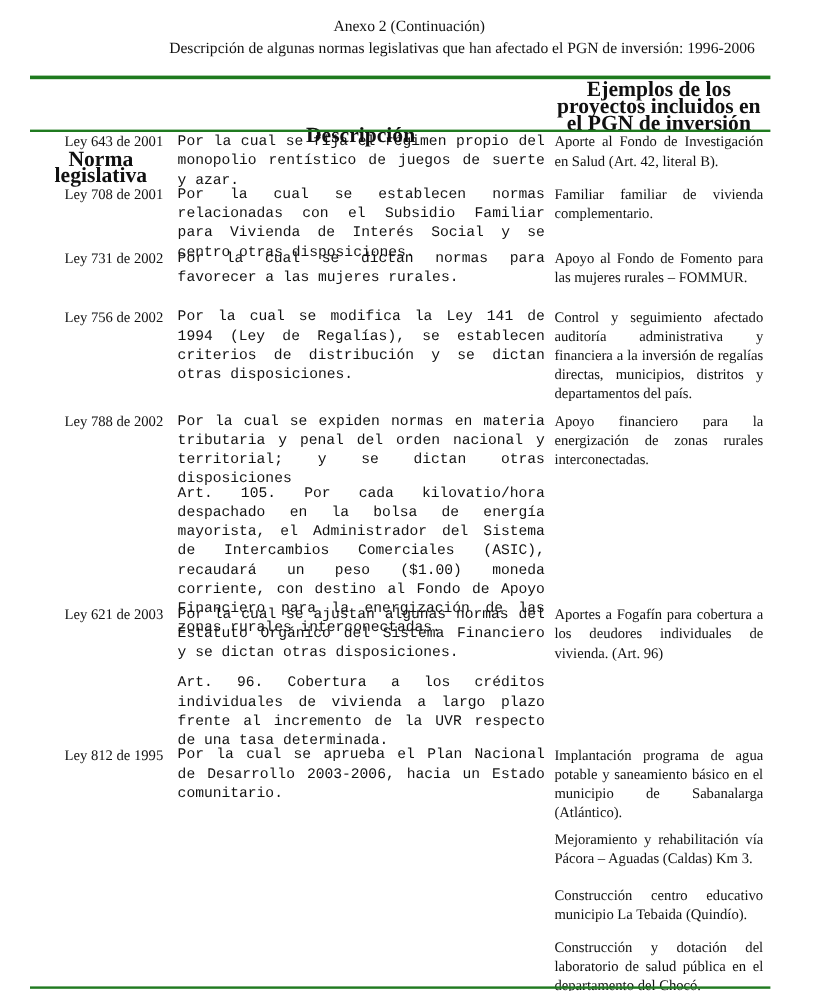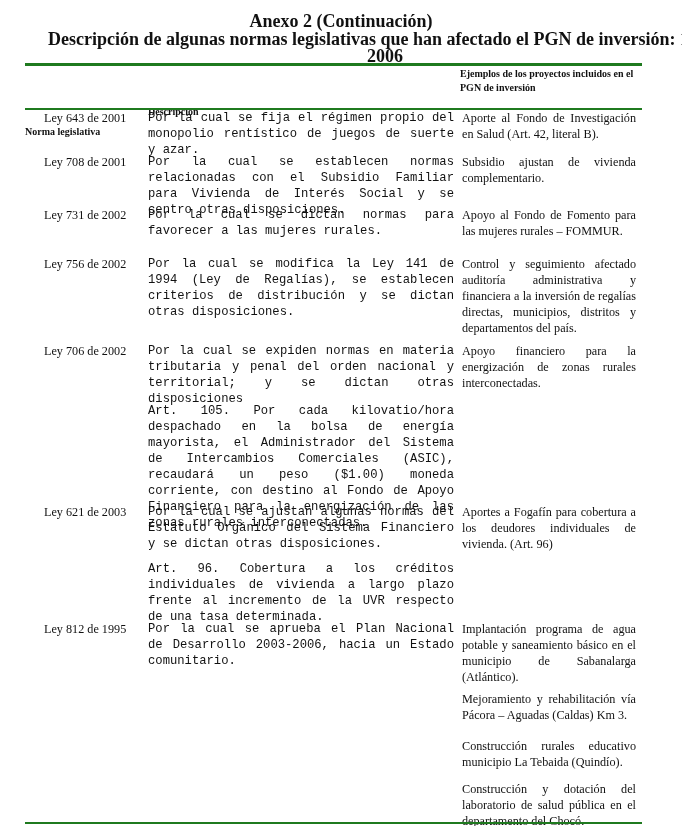--- a/index.html
+++ b/index.html
@@ -1,31 +1,31 @@
 <!DOCTYPE html>
 <html><head>
 <meta charset="utf-8">
 <style>
   html, body { margin: 0; padding: 0; background: #ffffff; }
   body { width: 682px; height: 826px; position: relative; overflow: hidden;
          font-family: "Liberation Serif", "DejaVu Serif", serif; color: #111; }
   .title { position: absolute; left: 0; width: 682px; text-align: center;
-           font-weight: bold; font-size: 18px; line-height: 17px; }
+           font-weight: normal; font-size: 13px; line-height: 17px; }
   #t1 { top: 13px; }
   #t2 { top: 31px; margin-left: 44px; }
   .rule { position: absolute; left: 25px; width: 617px; background: #1f7a1f; }
   #rule-top { top: 63px; height: 3px; }
   #rule-head { top: 108px; height: 2px; }
   #rule-bottom { top: 822px; height: 2px; }
-  .hcell { position: absolute; font-weight: bold; font-size: 10px; line-height: 14px; }
+  .hcell { position: absolute; font-weight: bold; font-size: 18px; line-height: 14px; text-align: center; }
   #h1 { left: 25px; width: 118px; top: 81px; margin-top: 44px; }
   #h2 { left: 148px; width: 305px; top: 81px; margin-top: 24px; }
   #h3 { left: 460px; width: 178px; top: 67px; }
   .cell { position: absolute; font-size: 12.2px; line-height: 16px; }
-  .c1 { left: 44px; width: 110px; white-space: nowrap; }
+  .c1 { left: 26px; width: 110px; white-space: nowrap; text-align: right; }
   .c2 { left: 148px; width: 306px; text-align: justify; font-family: Liberation Mono, monospace; }
   .c3 { left: 462px; width: 174px; text-align: justify; }
   .j { text-align-last: left; }
 </style>
 </head>
 <body>
 
 <div class="title" id="t1">Anexo 2 (Continuación)</div>
 <div class="title" id="t2">Descripción de algunas normas legislativas que han afectado el PGN de inversión: 1996-2006</div>
 
@@ -37,51 +37,51 @@
 
 <div>
   <div class="cell c1" style="top:110px">Ley 643 de 2001</div>
   <div class="cell c2 j" style="top:110px">Por la cual se fija el régimen propio del monopolio rentístico de juegos de suerte y azar.</div>
   <div class="cell c3 j" style="top:110px">Aporte al Fondo de Investigación en Salud (Art. 42, literal B).</div>
 </div>
 
 <div>
   <div class="cell c1" style="top:154px">Ley 708 de 2001</div>
   <div class="cell c2 j" style="top:154px">Por la cual se establecen normas relacionadas con el Subsidio Familiar para Vivienda de Interés Social y se centro otras disposiciones.</div>
-  <div class="cell c3 j" style="top:154px">Subsidio ajustan de vivienda complementario.</div>
+  <div class="cell c3 j" style="top:154px">Familiar familiar de vivienda complementario.</div>
 </div>
 
 <div>
   <div class="cell c1" style="top:207px">Ley 731 de 2002</div>
   <div class="cell c2 j" style="top:207px">Por la cual se dictan normas para favorecer a las mujeres rurales.</div>
   <div class="cell c3 j" style="top:207px">Apoyo al Fondo de Fomento para las mujeres rurales – FOMMUR.</div>
 </div>
 
 <div>
   <div class="cell c1" style="top:256px">Ley 756 de 2002</div>
   <div class="cell c2 j" style="top:256px">Por la cual se modifica la Ley 141 de 1994 (Ley de Regalías), se establecen criterios de distribución y se dictan otras disposiciones.</div>
   <div class="cell c3 j" style="top:256px">Control y seguimiento afectado auditoría administrativa y financiera a la inversión de regalías directas, municipios, distritos y departamentos del país.</div>
 </div>
 
 <div>
-  <div class="cell c1" style="top:343px">Ley 706 de 2002</div>
+  <div class="cell c1" style="top:343px">Ley 788 de 2002</div>
   <div class="cell c2 j" style="top:343px">Por la cual se expiden normas en materia tributaria y penal del orden nacional y territorial; y se dictan otras disposiciones</div>
   <div class="cell c2 j" style="top:403px">Art. 105. Por cada kilovatio/hora despachado en la bolsa de energía mayorista, el Administrador del Sistema de Intercambios Comerciales (ASIC), recaudará un peso ($1.00) moneda corriente, con destino al Fondo de Apoyo Financiero para la energización de las zonas rurales interconectadas.</div>
   <div class="cell c3 j" style="top:343px">Apoyo financiero para la energización de zonas rurales interconectadas.</div>
 </div>
 
 <div>
   <div class="cell c1" style="top:504px">Ley 621 de 2003</div>
   <div class="cell c2 j" style="top:504px">Por la cual se ajustan algunas normas del Estatuto Orgánico del Sistema Financiero y se dictan otras disposiciones.</div>
   <div class="cell c2 j" style="top:561px">Art. 96. Cobertura a los créditos individuales de vivienda a largo plazo frente al incremento de la UVR respecto de una tasa determinada.</div>
   <div class="cell c3 j" style="top:504px">Aportes a Fogafín para cobertura a los deudores individuales de vivienda. (Art. 96)</div>
 </div>
 
 <div>
   <div class="cell c1" style="top:621px">Ley 812 de 1995</div>
   <div class="cell c2 j" style="top:621px">Por la cual se aprueba el Plan Nacional de Desarrollo 2003-2006, hacia un Estado comunitario.</div>
   <div class="cell c3 j" style="top:621px">Implantación programa de agua potable y saneamiento básico en el municipio de Sabanalarga (Atlántico).</div>
   <div class="cell c3 j" style="top:691px">Mejoramiento y rehabilitación vía Pácora – Aguadas (Caldas) Km 3.</div>
-  <div class="cell c3 j" style="top:738px">Construcción rurales educativo municipio La Tebaida (Quindío).</div>
+  <div class="cell c3 j" style="top:738px">Construcción centro educativo municipio La Tebaida (Quindío).</div>
   <div class="cell c3 j" style="top:781px">Construcción y dotación del laboratorio de salud pública en el departamento del Chocó.</div>
 </div>
 
 <div class="rule" id="rule-bottom"></div>
 
 </body></html>

